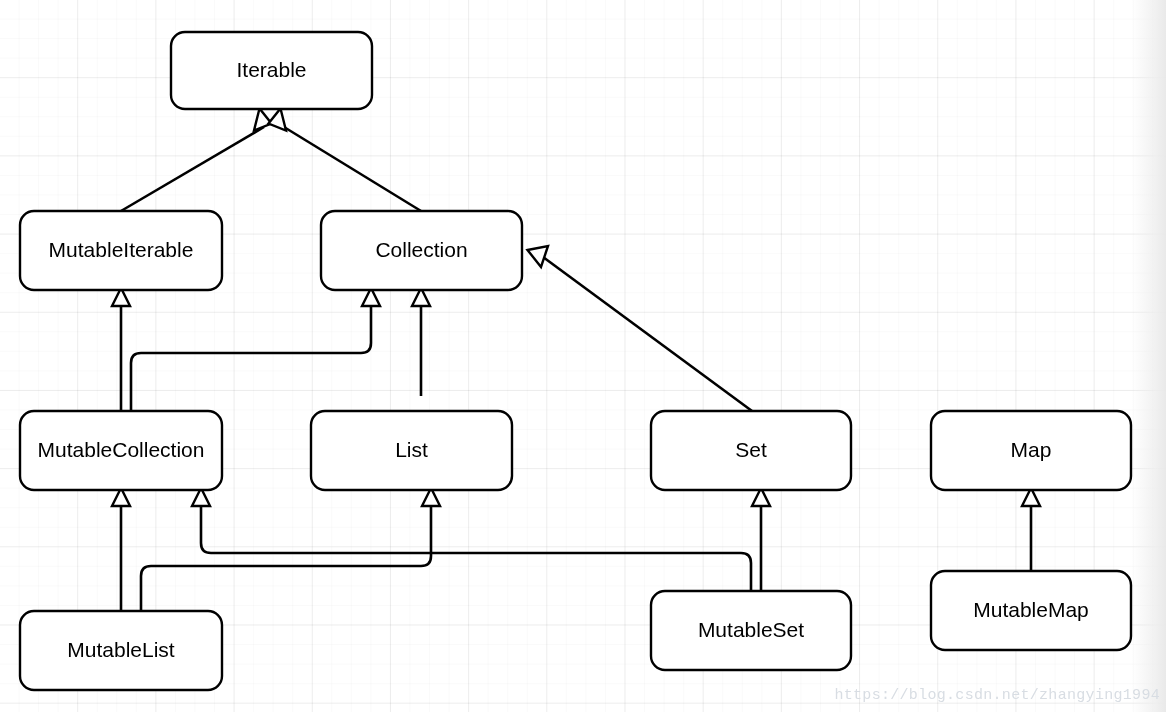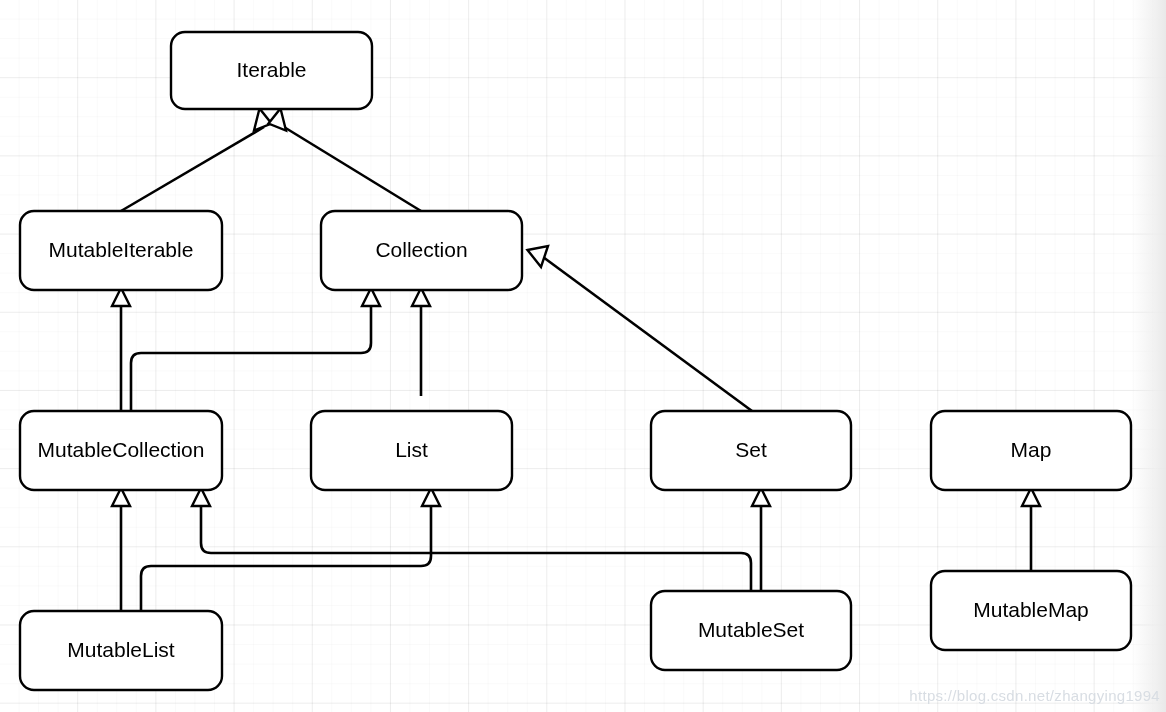--- a/index.html
+++ b/index.html
@@ -70,21 +70,21 @@
   .edge-arrow {
     fill: #ffffff;
     stroke: #000000;
     stroke-width: 2.4;
     stroke-linejoin: miter;
   }
   .watermark {
     position: absolute;
     right: 6px;
     bottom: 8px;
-    font-family: Liberation Sans, sans-serif;
+    font-family: Liberation Mono, monospace;
     font-size: 15px;
     color: #d8dde3;
     letter-spacing: 0.3px;
     white-space: nowrap;
     user-select: none;
     pointer-events: none;
   }
 </style>
 </head>
 <body>

